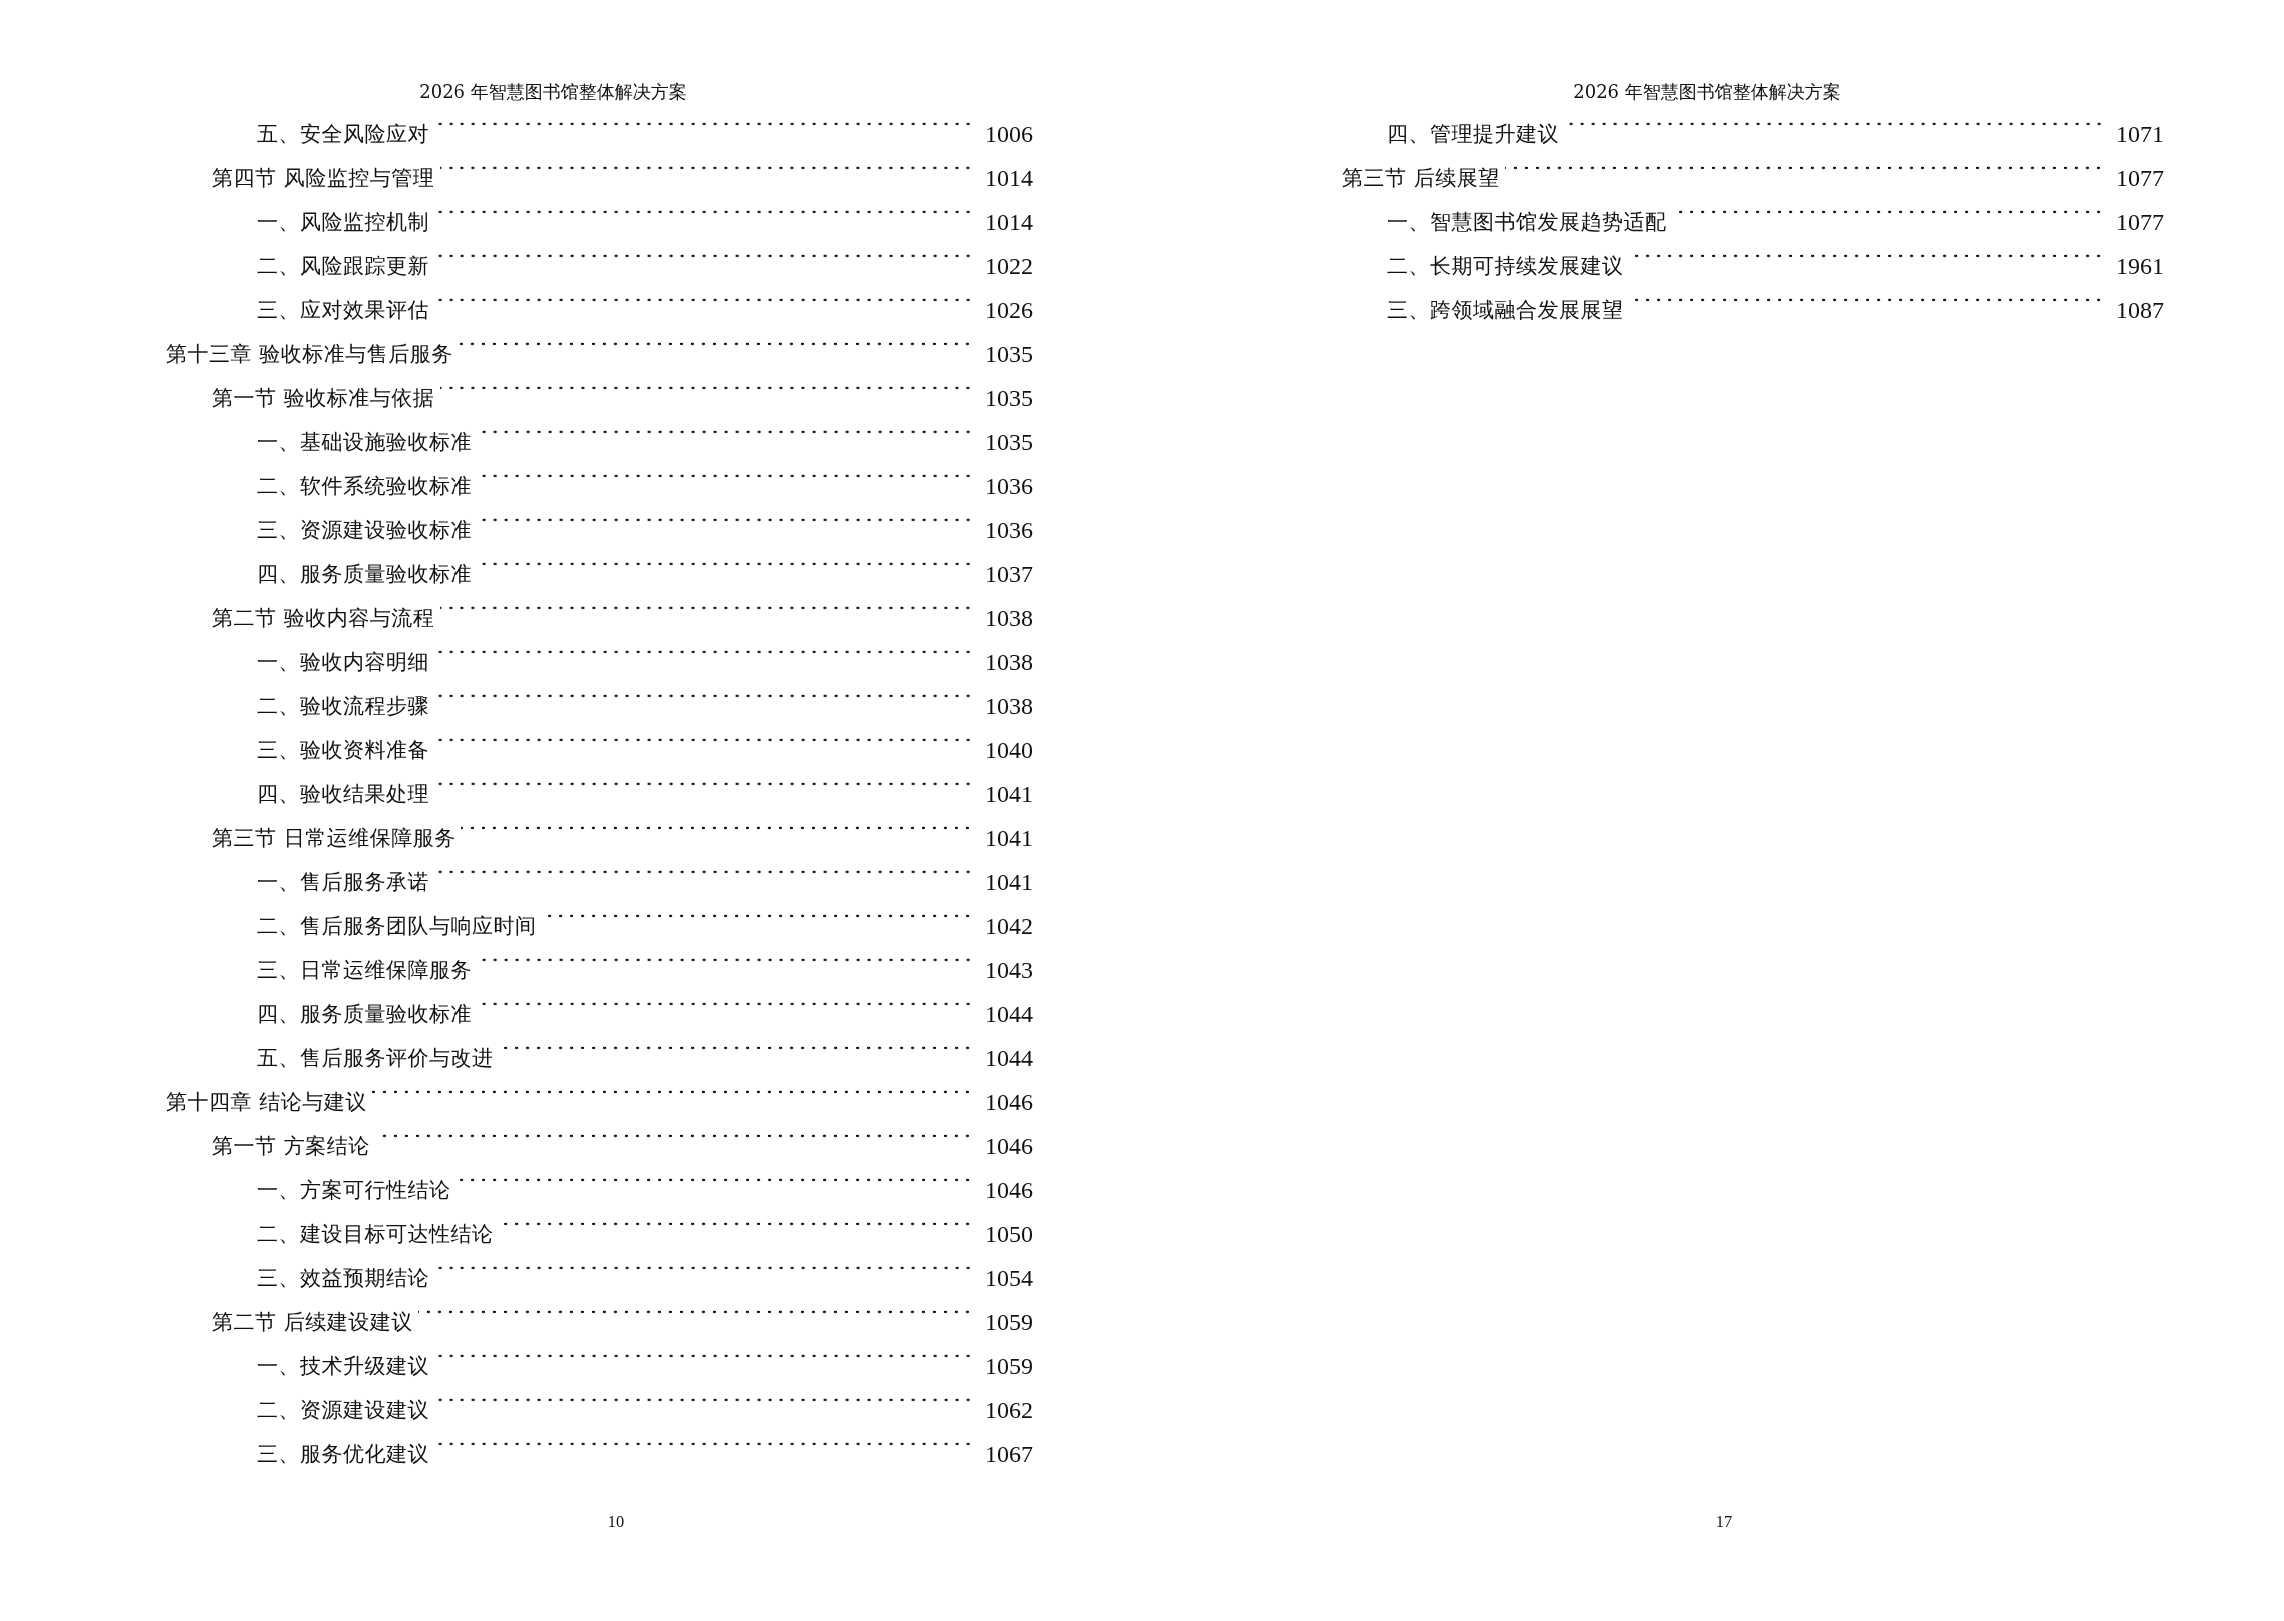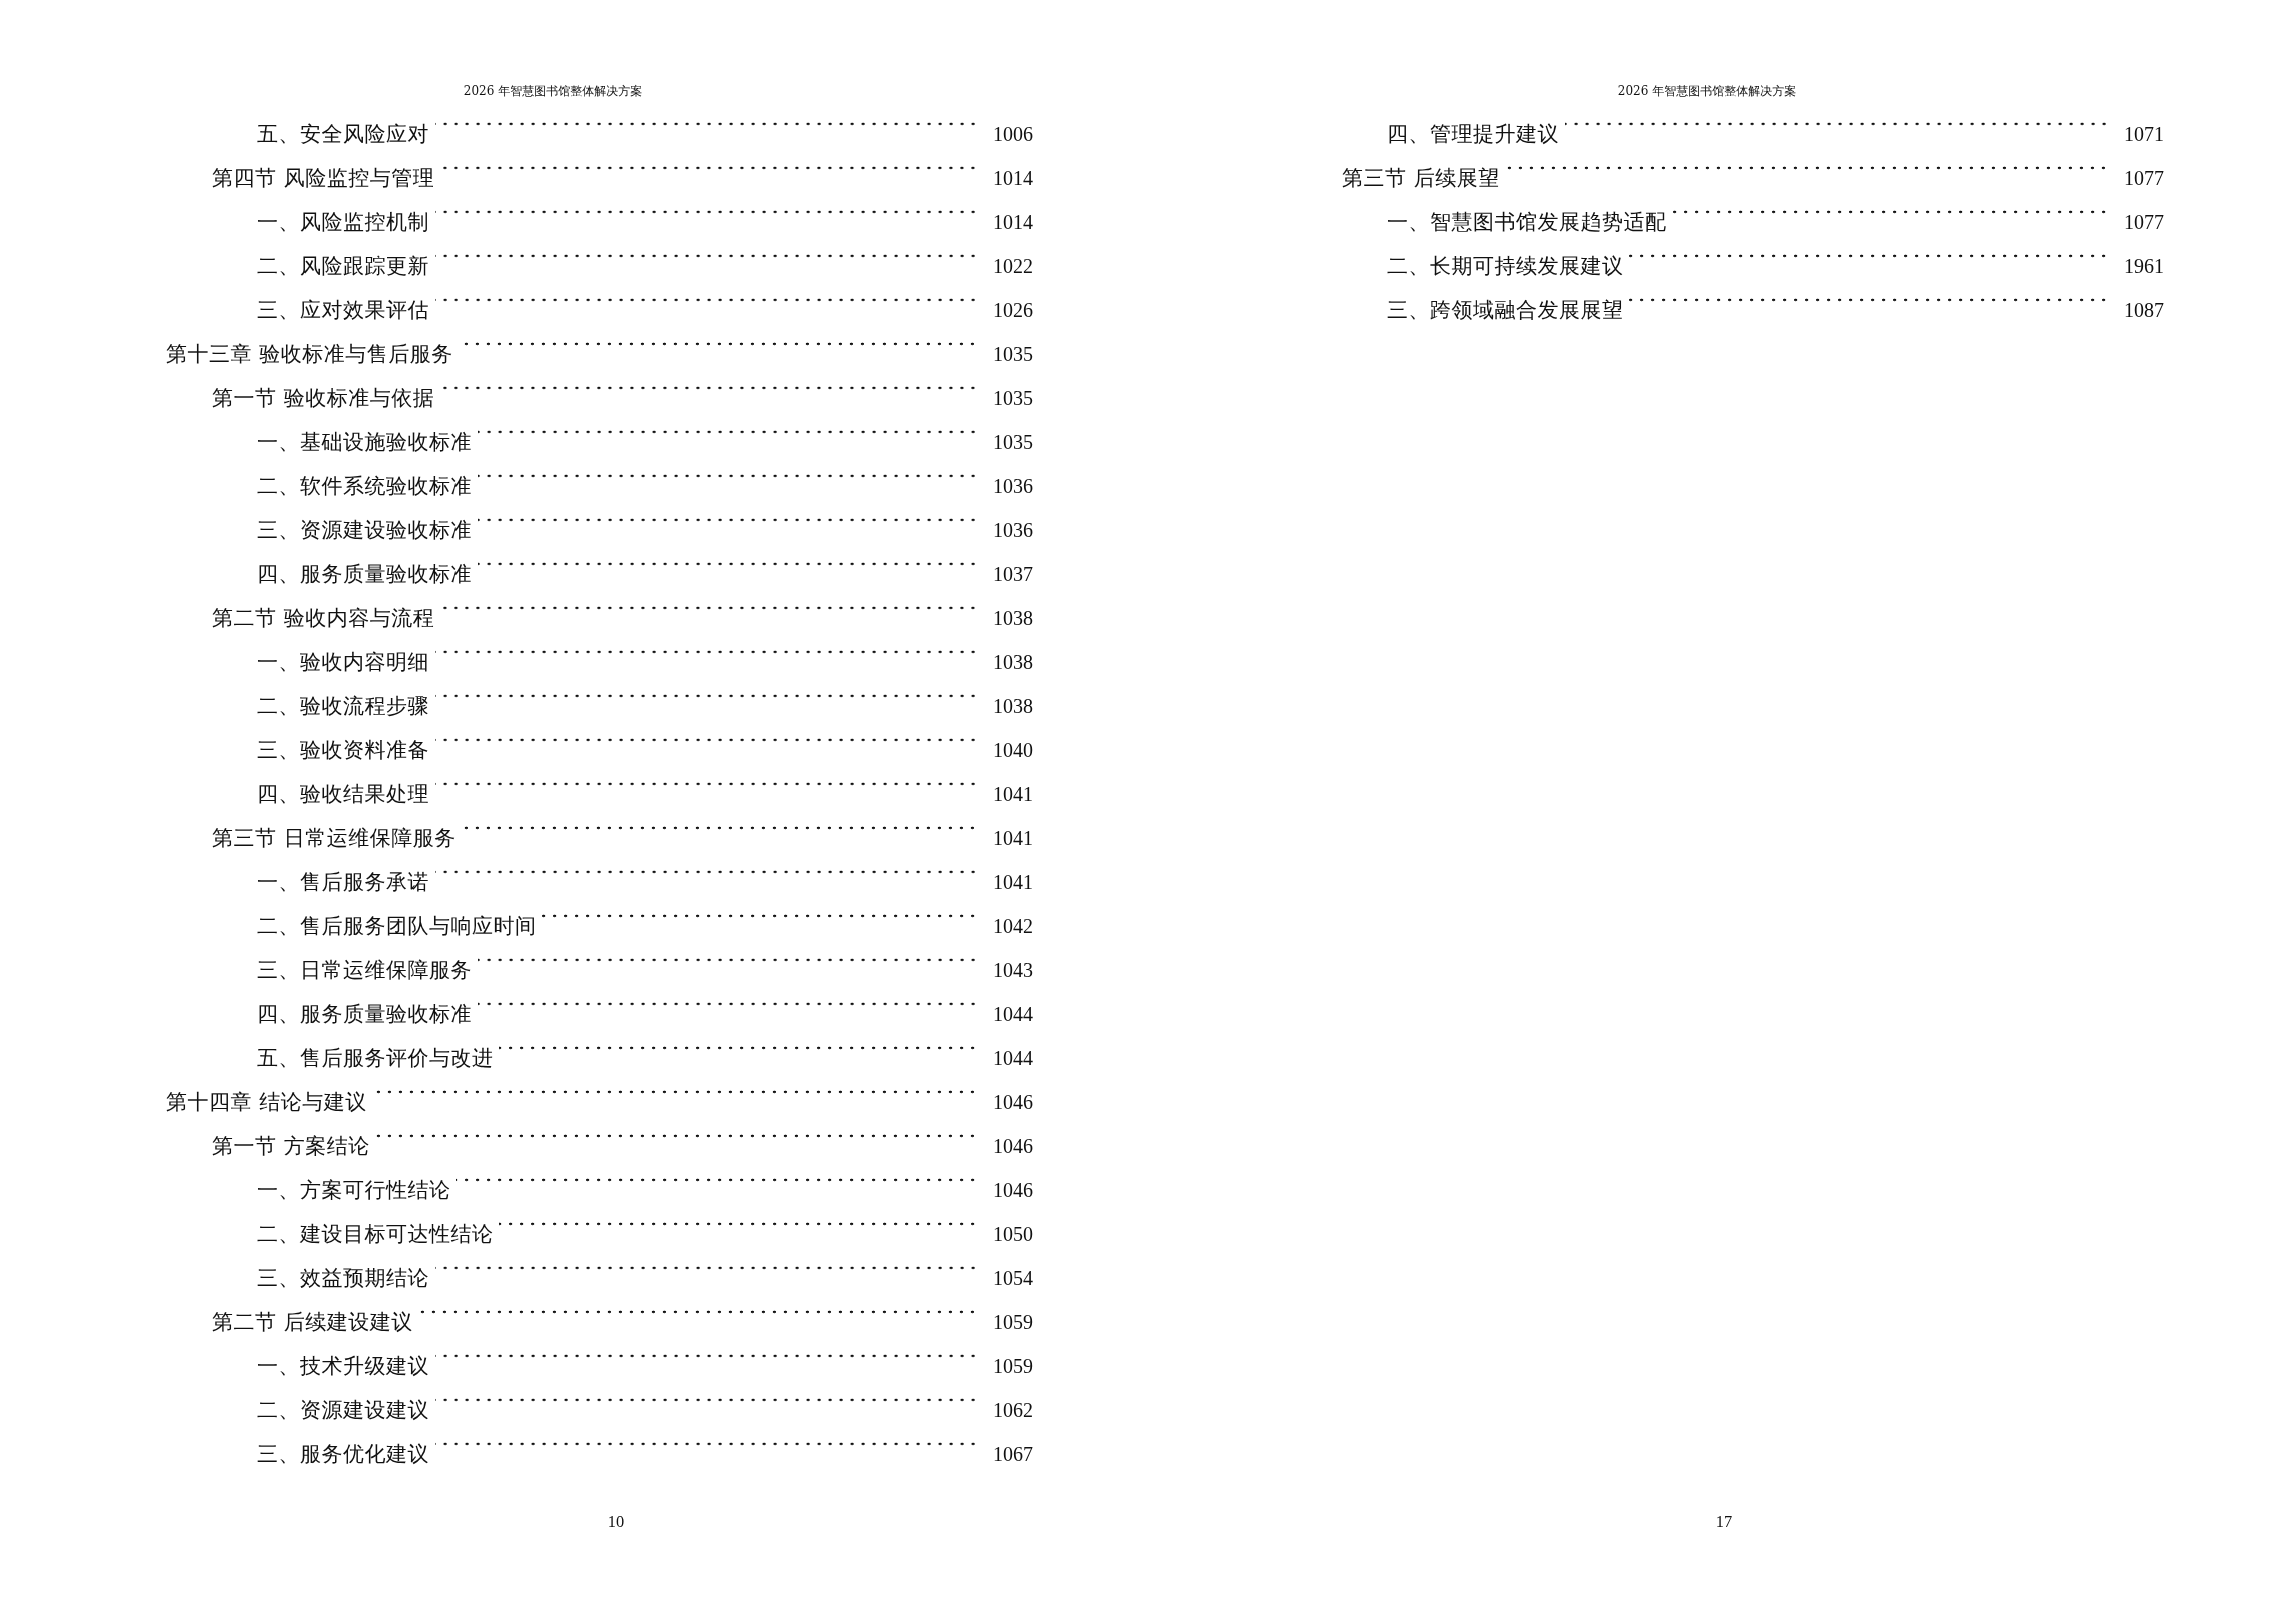--- a/index.html
+++ b/index.html
@@ -7,21 +7,21 @@
     width: 2284px; height: 1622px; position: relative; overflow: hidden;
     font-family: "DejaVu Serif", "Liberation Serif", serif;
     color: #111111;
   }
   .page { position: absolute; top: 0; height: 1622px; }
   .page-left { left: 0; width: 1142px; }
   .page-right { left: 1142px; width: 1142px; }
 
   .running-header {
     position: absolute; top: 81px; height: 21px;
-    font-size: 12px; line-height: 21px; white-space: nowrap;
+    font-size: 18px; line-height: 21px; white-space: nowrap;
     transform: translateX(-50%);
   }
   .page-left .running-header { left: 553px; }
   .page-right .running-header { left: 565px; }
 
   .page-number {
     position: absolute; top: 1511px; height: 21px;
     font-family: "Liberation Serif", "DejaVu Serif", serif;
     font-size: 16.4px; line-height: 21px; transform: translateX(-50%);
   }
@@ -46,21 +46,21 @@
   .toc-label { flex: 0 0 auto; letter-spacing: 0.5px; }
   .toc-leader {
     flex: 1 1 auto; height: 5.8px; margin: 8.7px 11.6px 0 5.8px;
     background-image: radial-gradient(circle, #111111 1.3px, transparent 1.5px);
     background-size: 11px 5.8px; background-repeat: repeat-x;
     background-position: right center;
   }
   .toc-page {
     flex: 0 0 auto;
     font-family: "Liberation Serif", "DejaVu Serif", serif;
-    font-size: 20px; min-width: 43px; text-align: right;
+    font-size: 24px; min-width: 43px; text-align: right;
   }
 </style>
 </head>
 <body>
 
 <div class="page page-left">
   <div class="running-header">2026 年智慧图书馆整体解决方案</div>
   <ul class="toc">
       <li class="toc-row level-2">
         <span class="toc-label">五、安全风险应对</span>

